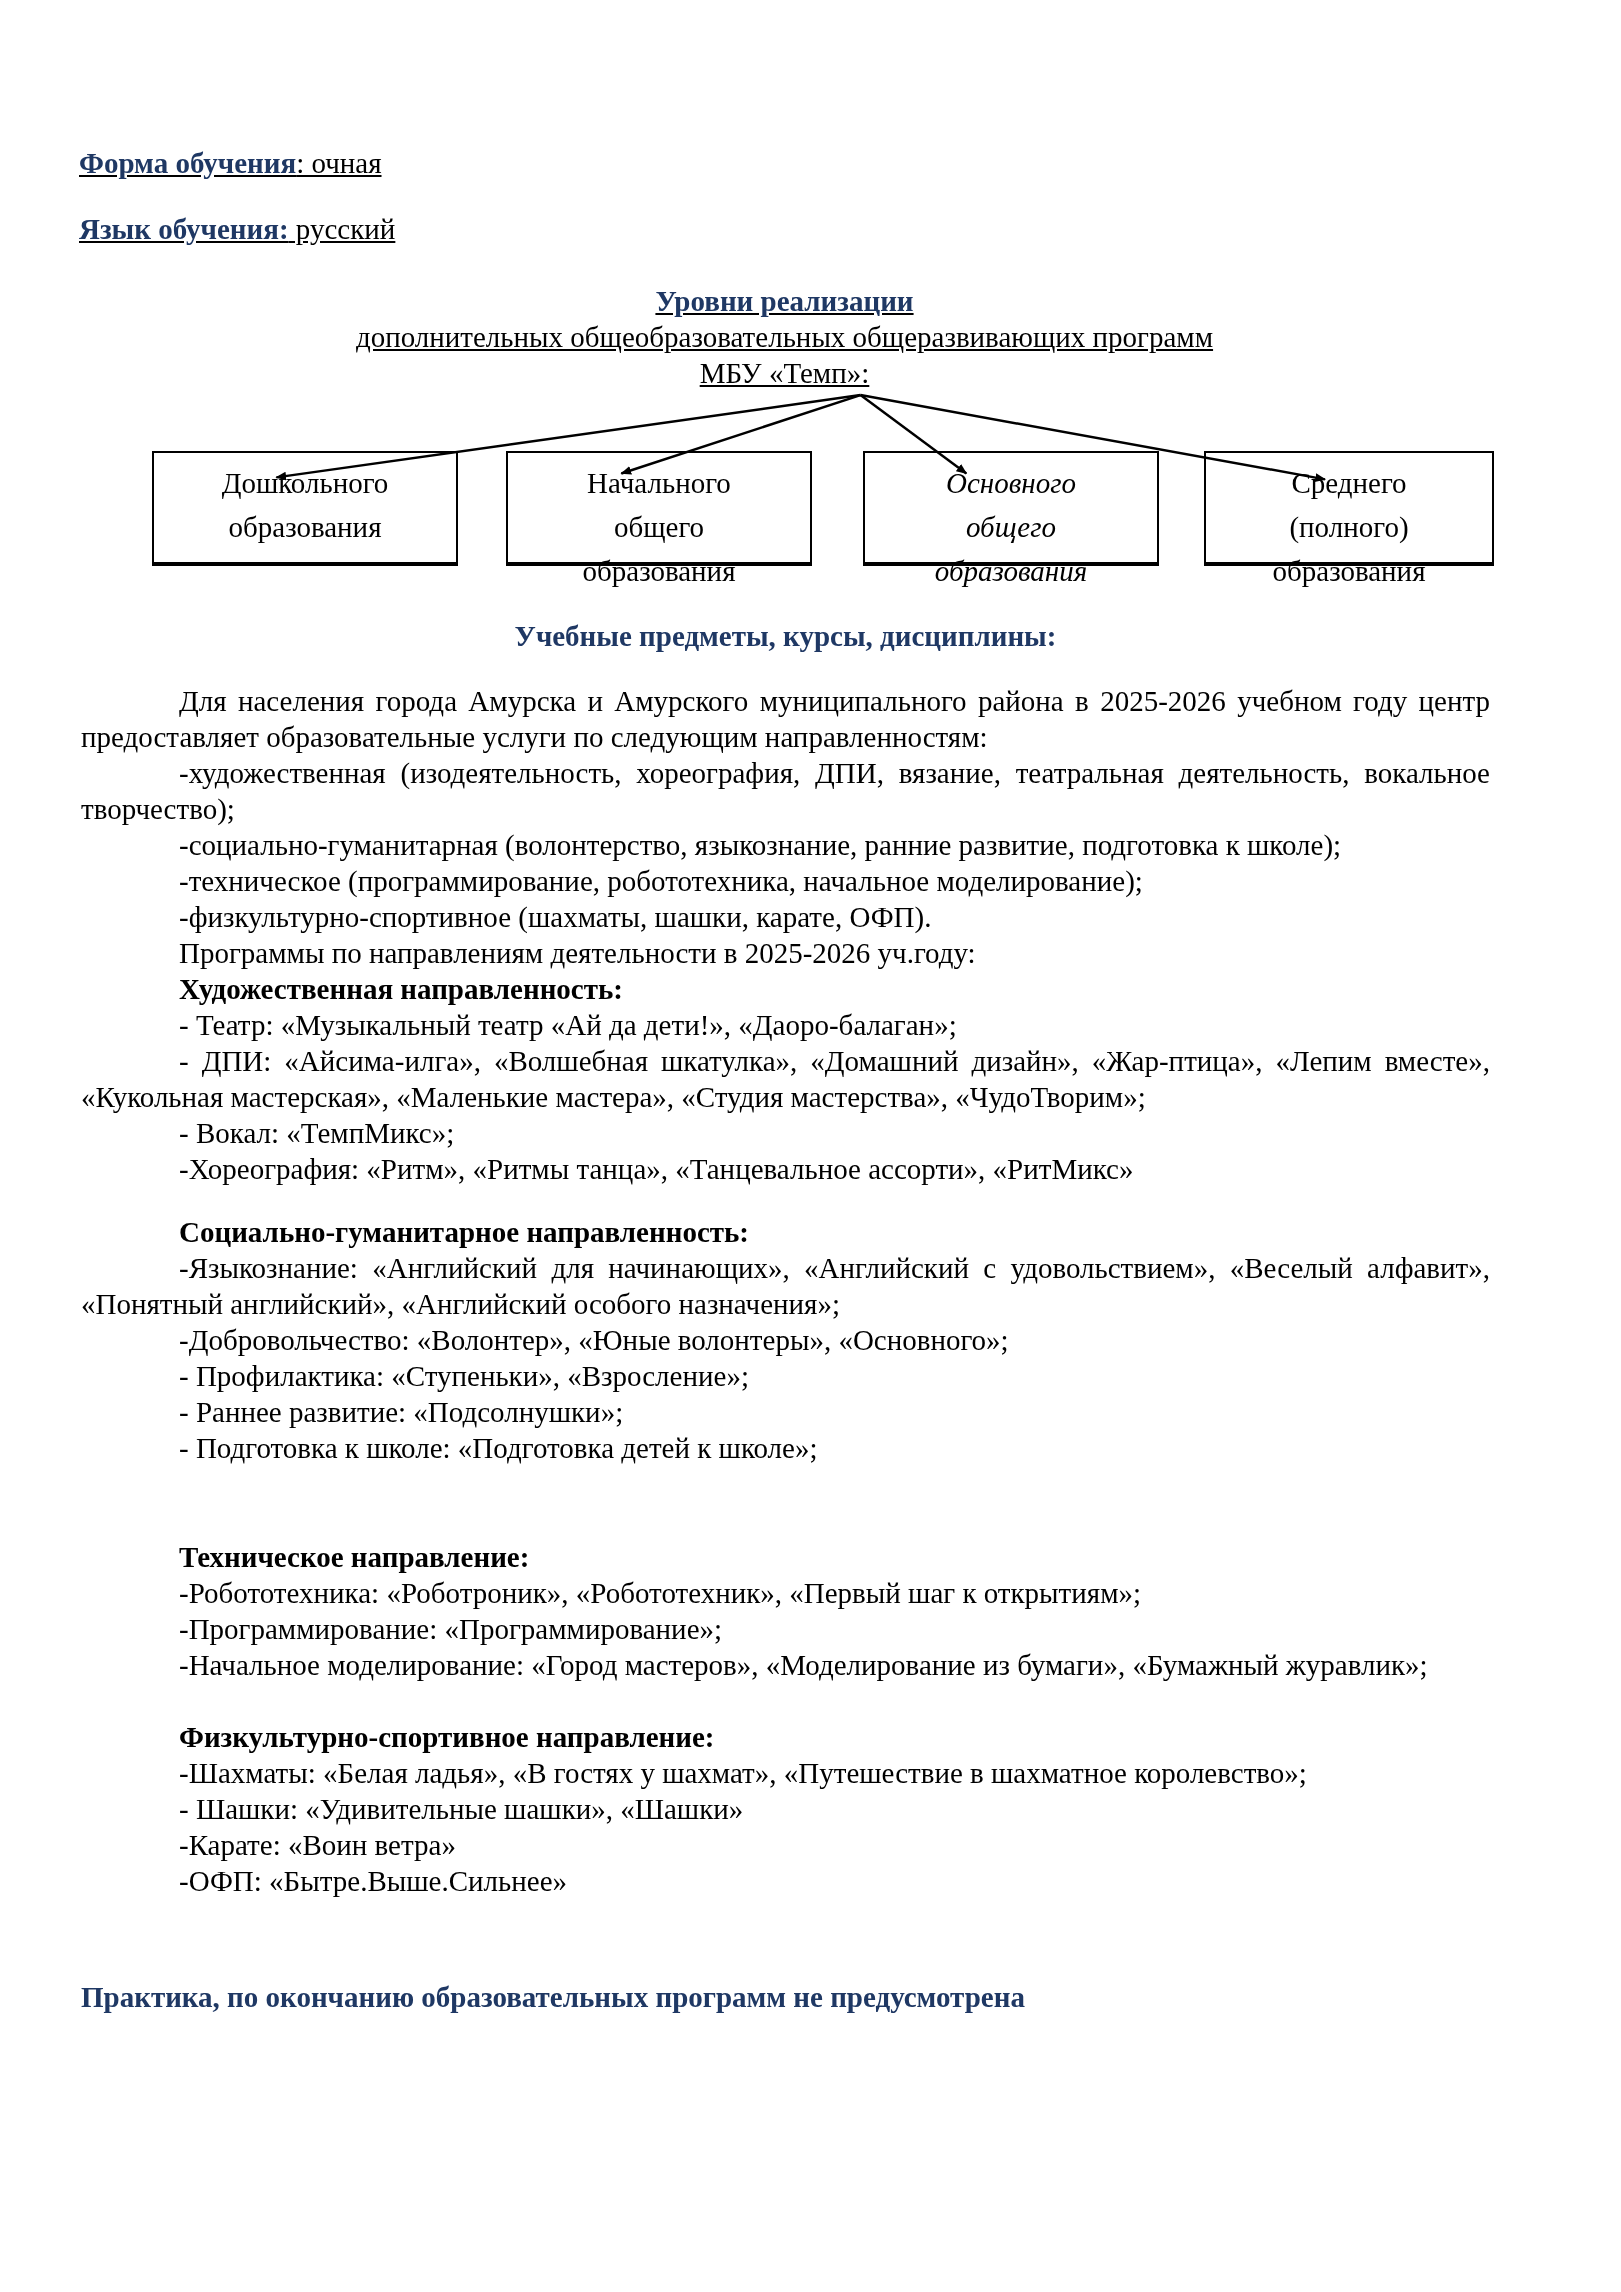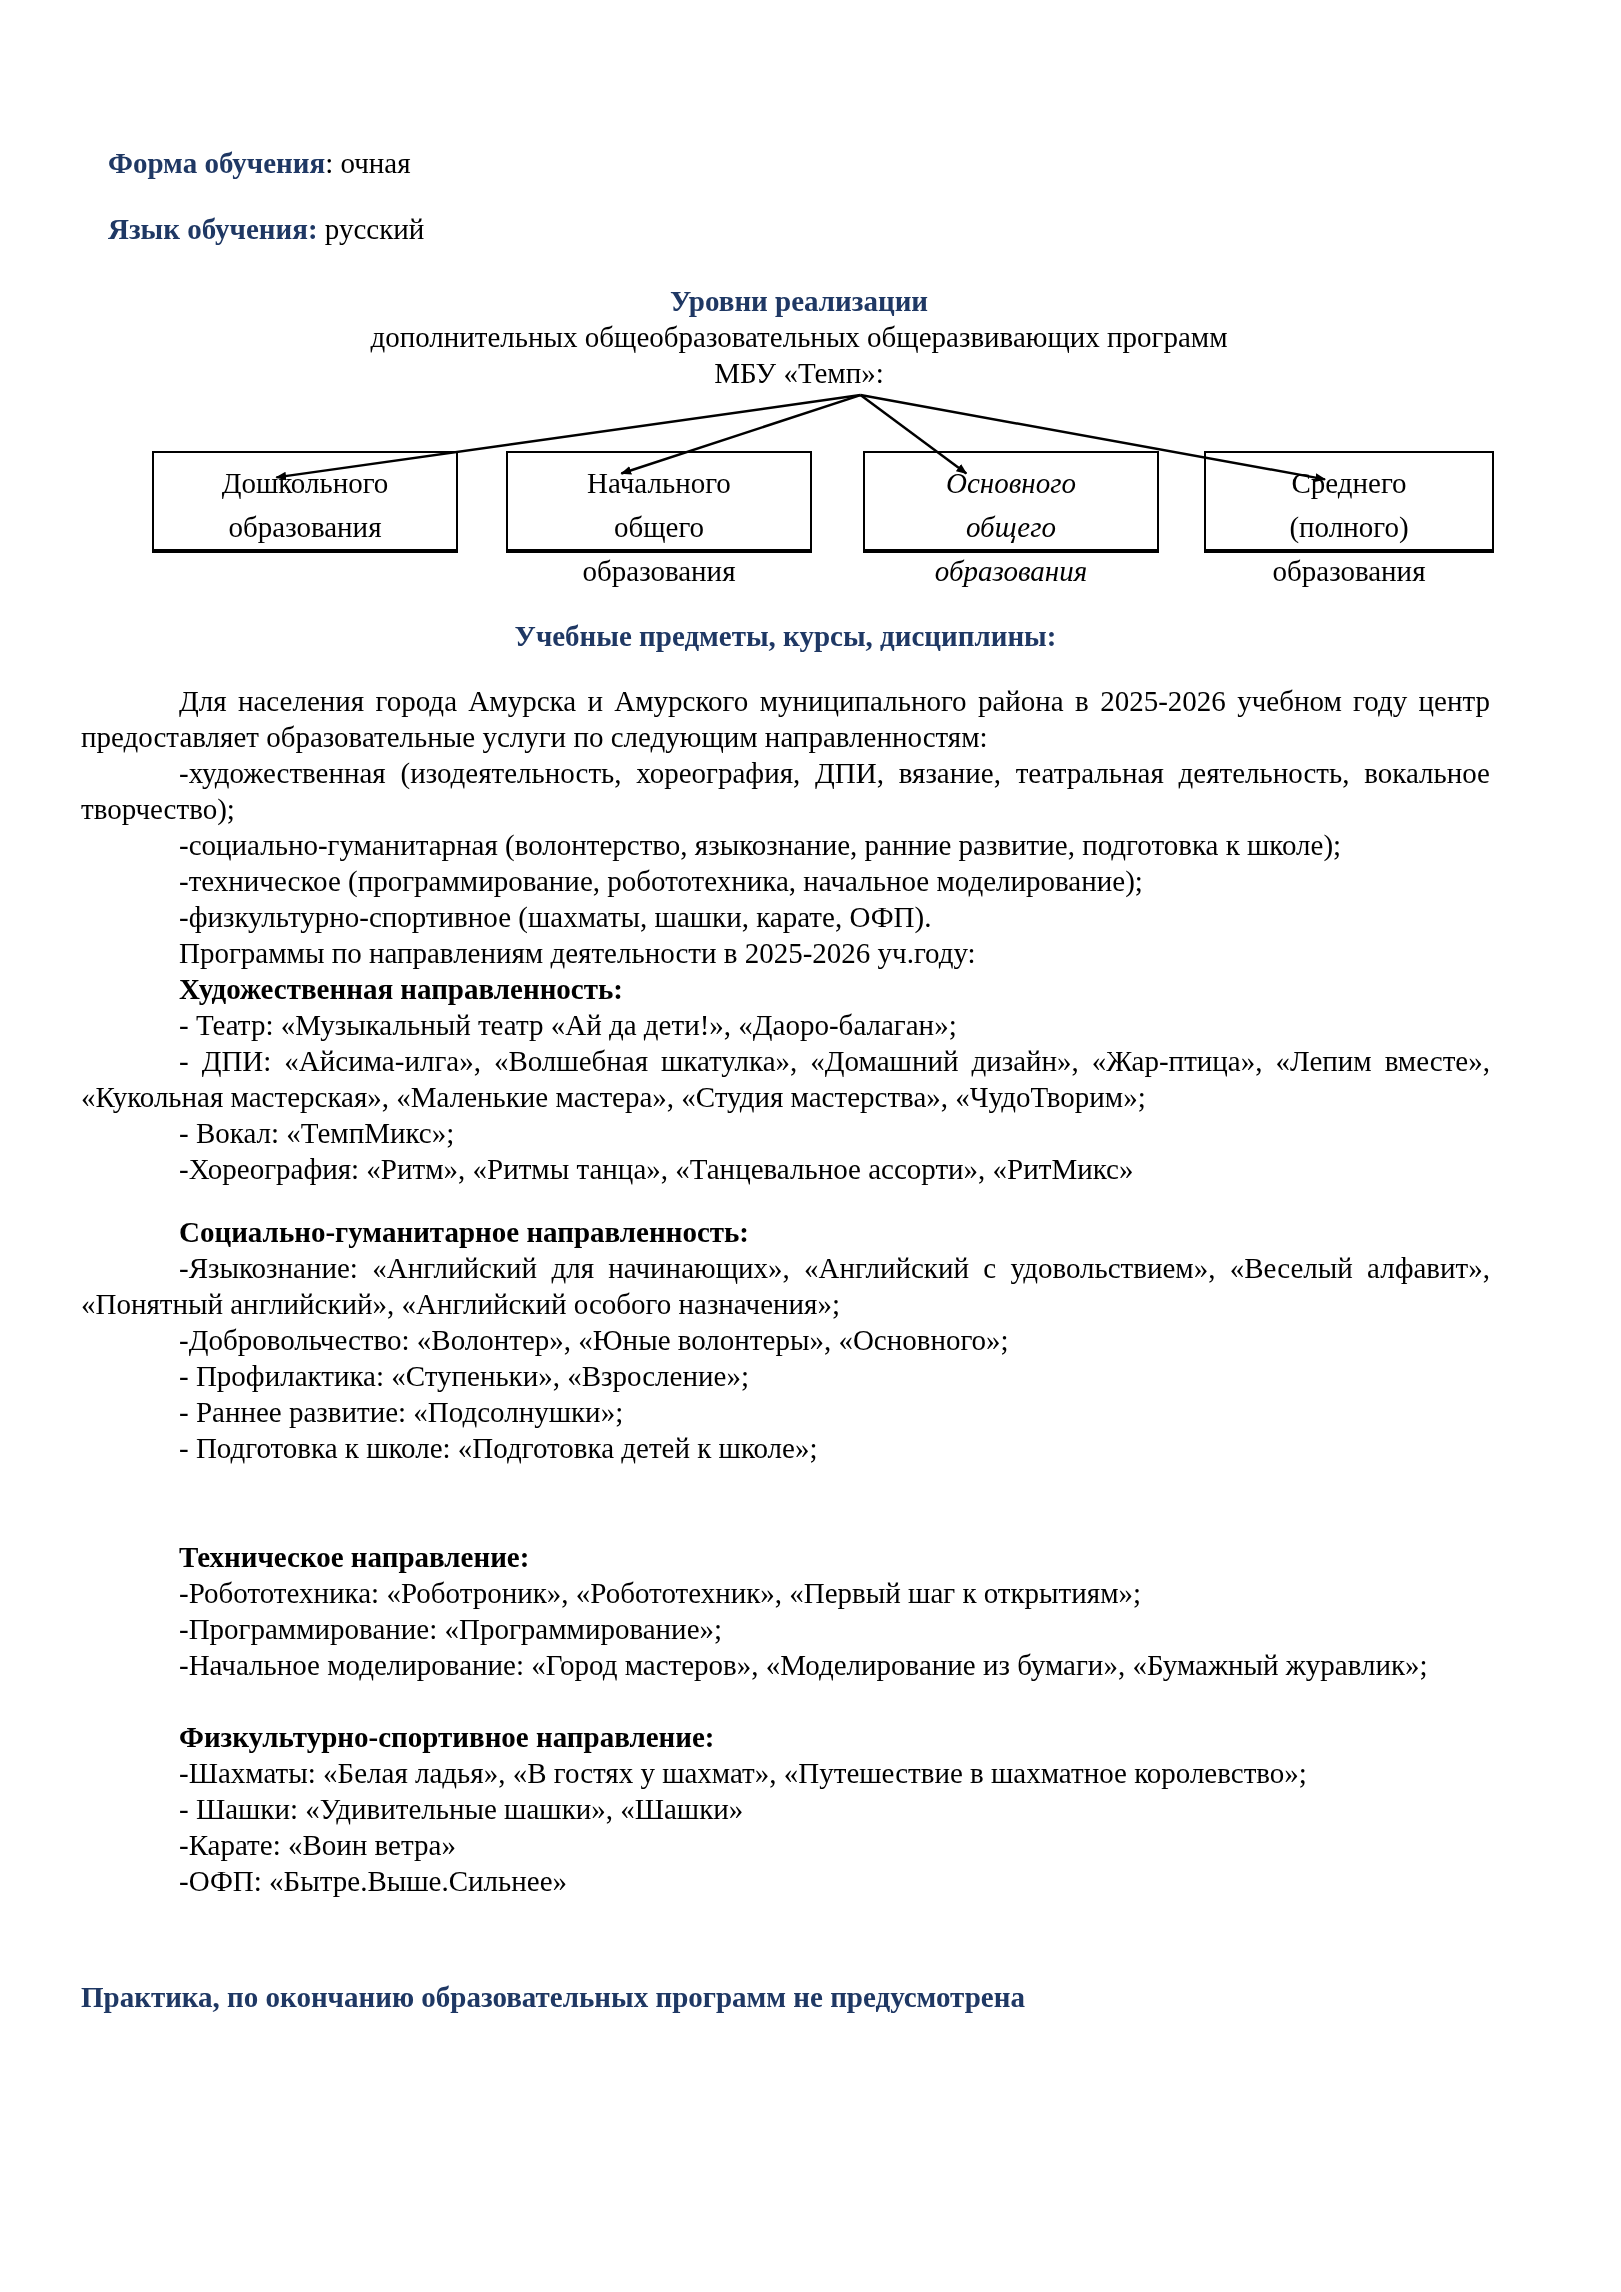--- a/index.html
+++ b/index.html
@@ -2,40 +2,40 @@
 <html lang="ru"><head>
 <meta charset="utf-8">
 <style>
   html,body{margin:0;padding:0;background:#888;}
   .sheet{
     width:1621px;height:2293px;background:#ffffff;margin:0 auto;
     position:relative;overflow:hidden;
     font-family:"Liberation Serif","DejaVu Serif",serif;
     font-size:29px;line-height:36px;color:#000;
   }
-  .content-top{padding:145px 131px 0 108px;}
+  .content-top{padding:145px 131px 0 79px;text-decoration:underline;}
   .content-main{padding:0 131px 0 81px;}
   p{margin:0;}
   .b{font-weight:bold;}
   .blue{color:#1F3864;}
   .center{text-align:center;text-indent:0;}
   .mt1{margin-top:30px;}
   .mt-title{margin-top:36px;}
   .p{text-align:justify;text-indent:98px;}
   .sp1{margin-top:27.4px;}
   .sp2{margin-top:73px;}
   .sp3{margin-top:36px;}
   .subjects-title{margin-top:15.7px;}
   .intro{margin-top:29px;}
   .footer-note{margin-top:80px;text-indent:0;text-align:left;}
   
   .diagram{position:relative;height:211px;width:1621px;}
   .diagram svg{position:absolute;left:0;top:0;}
   .level-box{
-    position:absolute;top:60px;height:102px;box-sizing:border-box;
+    position:absolute;top:60px;height:115px;box-sizing:border-box;
     border:2.9px solid #000;border-bottom-width:4.9px;
     text-align:center;white-space:pre-line;
     line-height:44px;padding-top:7.8px;background:#fff0;
   }
   .lb1{left:152px;width:306px;}
   .lb2{left:506px;width:306px;}
   .lb3{left:863px;width:296px;font-style:italic;}
   .lb4{left:1204px;width:290px;}
 </style>
 </head>

